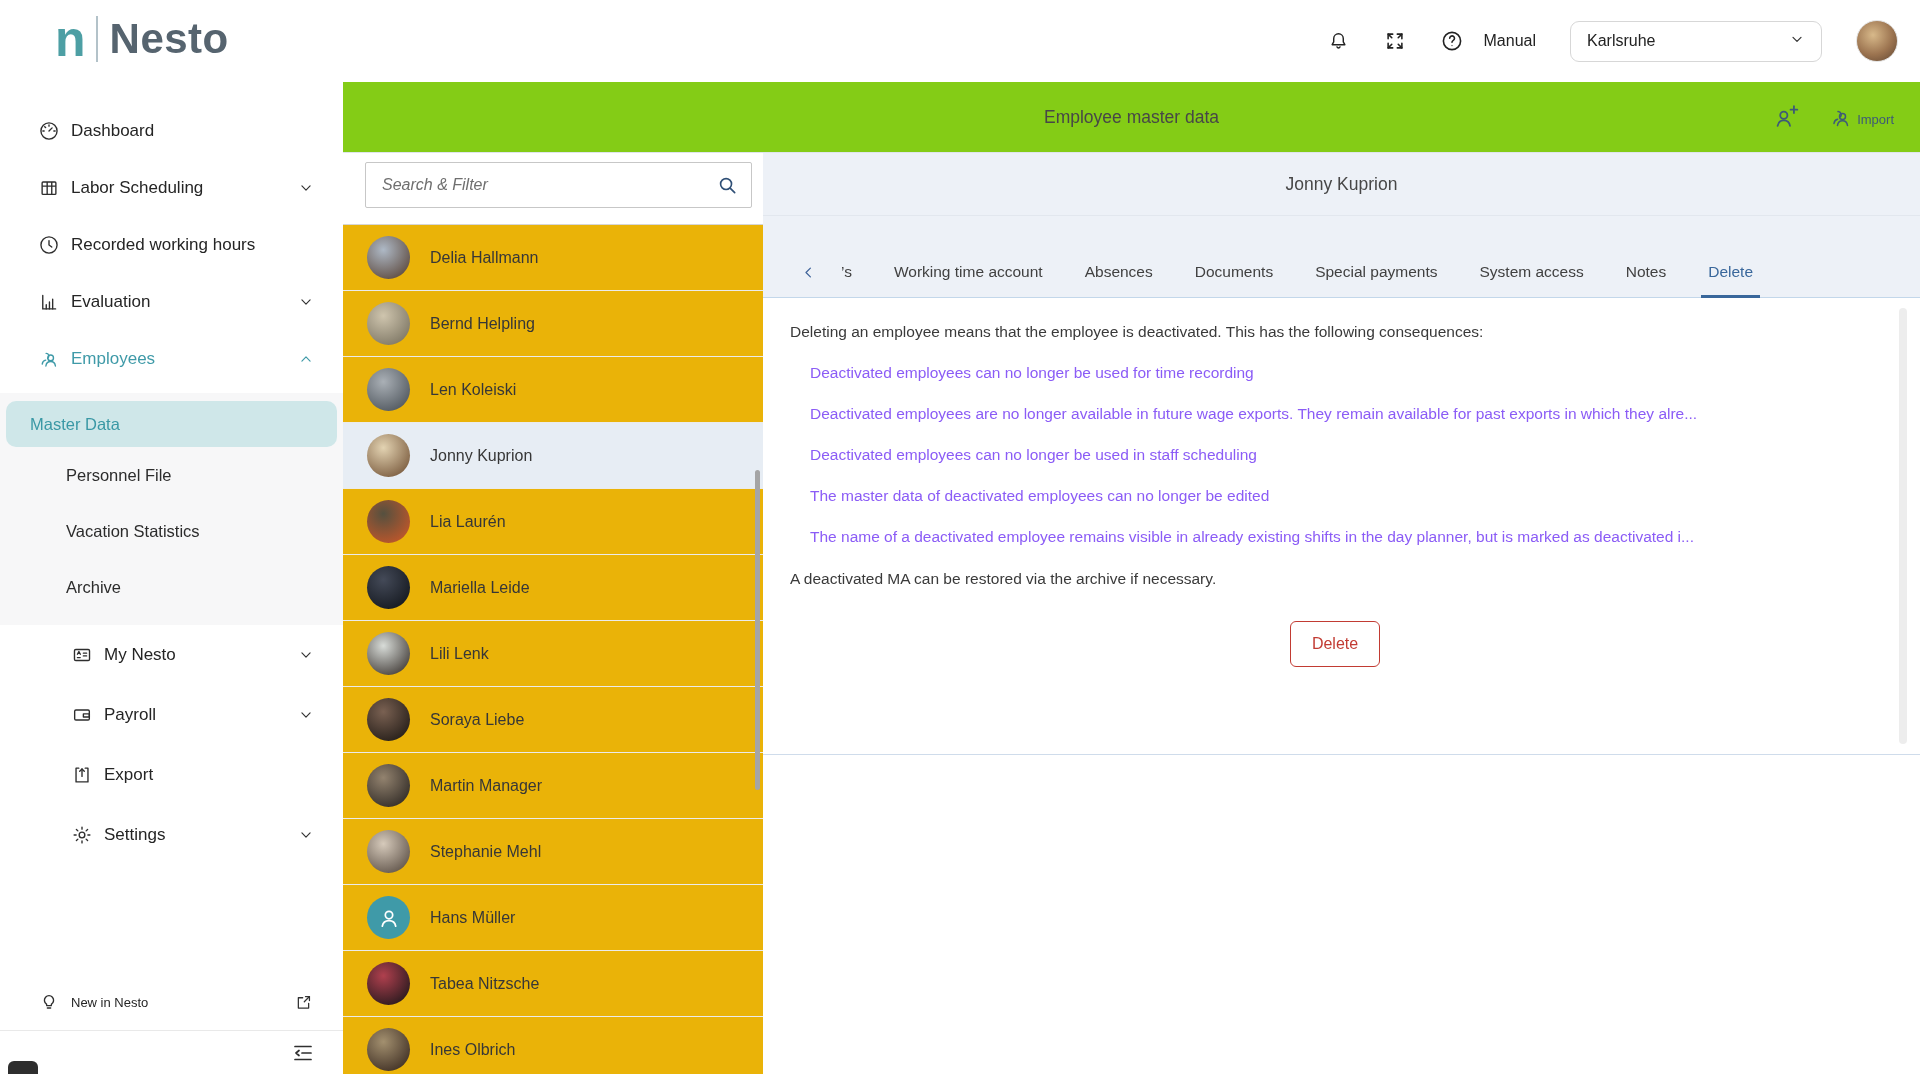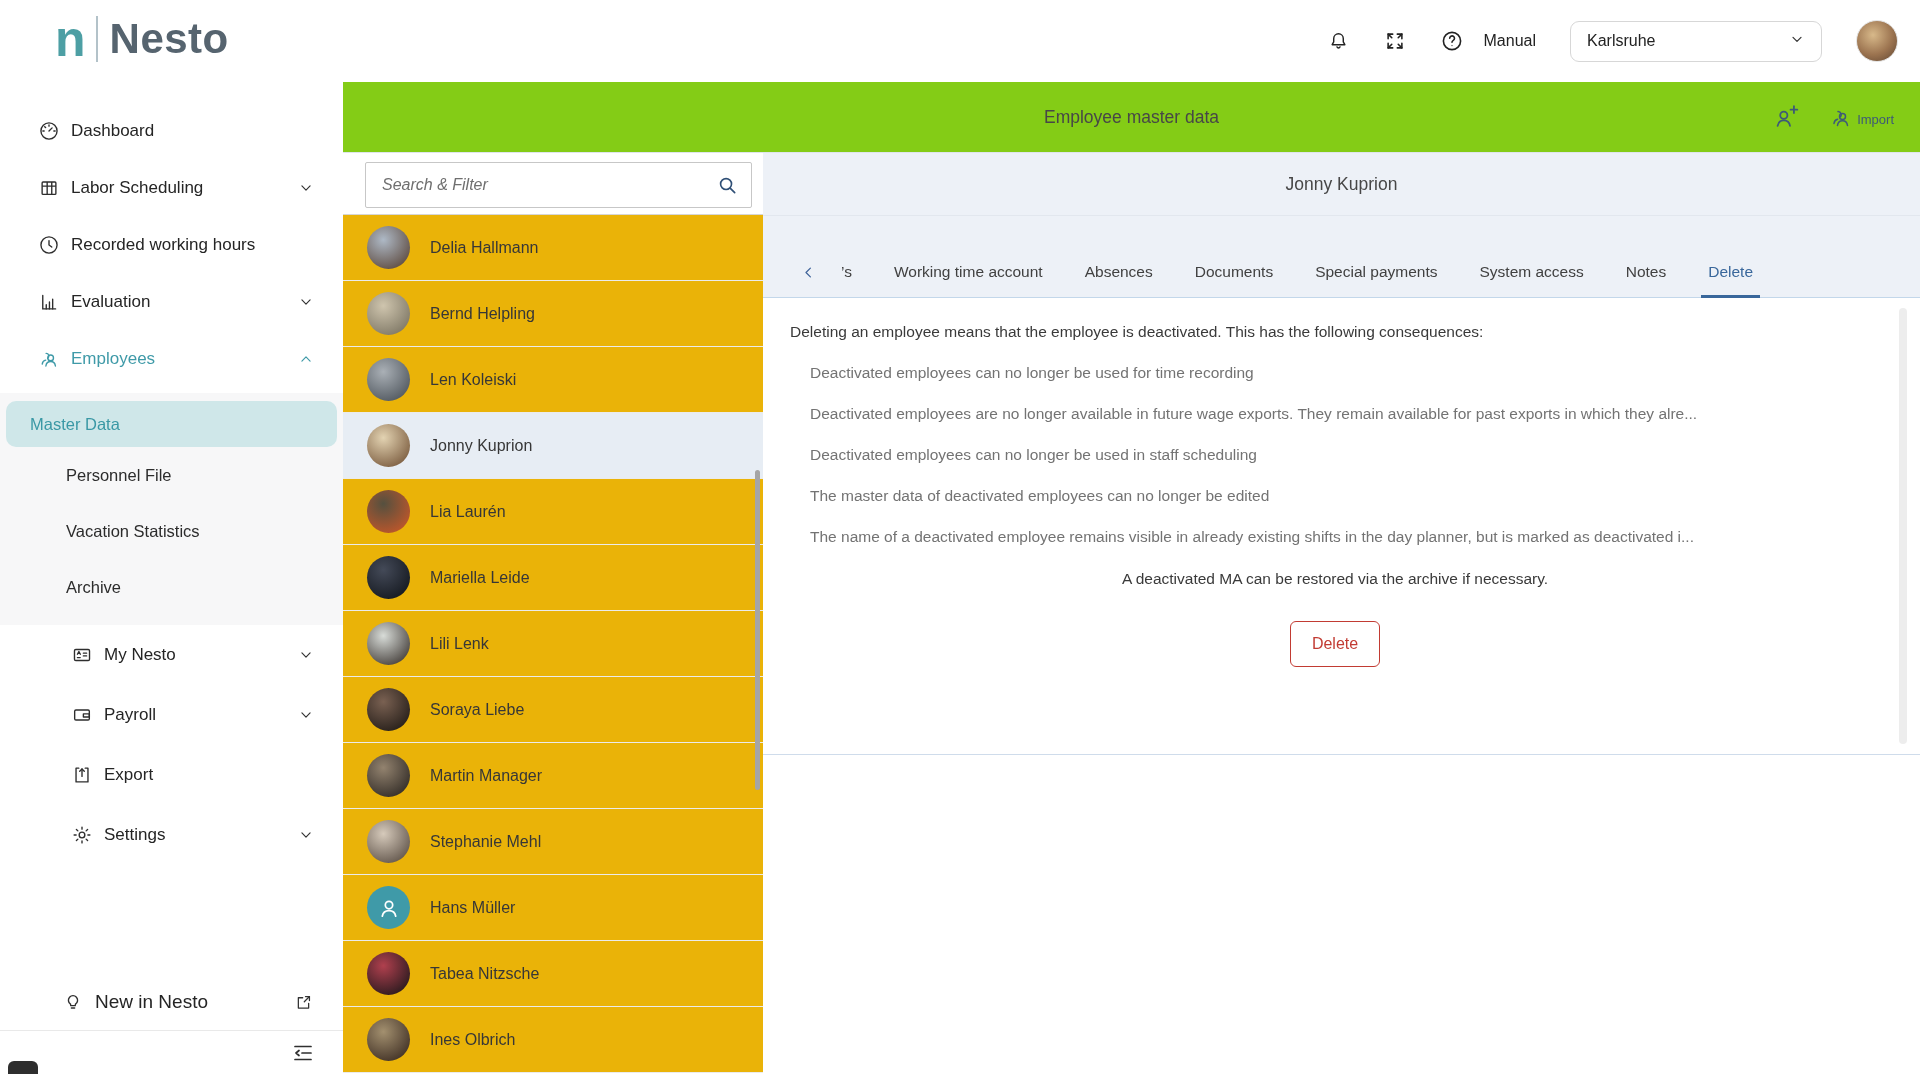--- a/index.html
+++ b/index.html
@@ -27,21 +27,21 @@
   .side-item .icn { width:22px; height:22px; margin-right:11px; color:#2e2e2e; flex:0 0 auto; }
   .side-item .icn svg { width:22px; height:22px; display:block; }
   .side-item .chev { position:absolute; right:30px; width:14px; height:14px; color:#333; }
   .side-item .chev svg { width:14px; height:14px; display:block; }
   .side-item.teal, .side-item.teal .icn, .side-item.teal .chev { color:#3f9aa8; }
   .side-item.lower { height:60px;margin-left:33px; }
   .submenu { background:#f7f7f8; margin-top:6px; padding:8px 0 10px; }
   .sub-item { height:56px; display:flex; align-items:center; padding-left:66px; font-size:16.5px; color:#2c2c2c; cursor:pointer; }
   .sub-item.active { height:46px; margin:0 6px; padding-left:24px; background:#cfe7e9; border-radius:10px; color:#3a98a5; }
   .sidebar-footer { position:absolute; left:0; right:0; bottom:0; }
-  .footer-item { position:relative; height:56px; display:flex; align-items:center; padding-left:38px; font-size:19px; color:#252525; cursor:pointer;margin-left:24px; }
+  .footer-item { position:relative; height:56px; display:flex; align-items:center; padding-left:38px; font-size:13px; color:#252525; cursor:pointer; }
   .footer-item .icn { width:22px; height:22px; margin-right:11px; color:#2e2e2e; }
   .footer-item .icn svg{ width:22px; height:22px; display:block; }
   .footer-item .ext { position:absolute; right:30px; width:19px; height:19px; color:#333; }
   .footer-item .ext svg{ width:19px; height:19px; display:block;}
   .collapse-row { height:44px; border-top:1px solid #e9e9e9; position:relative; }
   .collapse-btn { position:absolute; right:28px; top:10px; width:24px; height:24px; color:#2f2f2f; background:none; border:none; cursor:pointer; }
   .collapse-btn svg { width:24px; height:24px; display:block; }
   .corner-chip { position:absolute; left:8px; bottom:-9px; width:30px; height:22px; background:#2e2e2e; border-radius:6px; }
 
   
@@ -50,21 +50,21 @@
   .content-title { position:absolute; left:0; right:0; top:0; height:71px; display:flex; align-items:center; justify-content:center; font-size:17.5px; color:#474747; }
   .header-actions { position:absolute; right:26px; top:0; height:71px; display:flex; align-items:center; gap:30px; color:#3d5a78; }
   .action-btn { background:none; border:none; color:#3d5a78; cursor:pointer; display:flex; align-items:flex-end; gap:4px; font-family:inherit; }
   .action-btn svg { display:block; }
   .import-label { font-size:13px; color:#3d5a78; padding-bottom:3px; }
 
   .body-row { position:absolute; top:71px; left:0; right:0; bottom:0; display:flex; }
 
   
   .list-panel { position:relative; width:420px; flex:0 0 420px; background:#fff; }
-  .search-wrap { position:relative; height:62px; border-bottom:1px solid #d6d6d6; padding:9px 11px 0 22px; }
+  .search-wrap { position:relative; height:72px; border-bottom:1px solid #d6d6d6; padding:9px 11px 0 22px; }
   .search-box { position:relative; width:100%; height:46px; border:1px solid #c7c7c7; border-radius:2px; background:#fff; }
   .search-box input { width:100%; height:100%; border:none; outline:none; background:transparent; padding:0 44px 0 16px; font-size:16px; font-family:inherit; color:#333; }
   .search-box input::placeholder { font-style:italic; color:#6f6f6f; }
   .search-icon { position:absolute; right:12px; top:11px; width:23px; height:23px; color:#2f4f76; }
   .search-icon svg { width:23px; height:23px; display:block; }
   .emp-row { position:relative; height:66px; display:flex; align-items:center; padding-left:24px; border-bottom:1px solid #ebebeb; cursor:pointer; background:#eab308; }
   .emp-row.selected { background:#e7edf4; }
   .avatar { width:43px; height:43px; border-radius:50%; flex:0 0 auto; display:flex; align-items:center; justify-content:center; }
   .avatar svg { width:26px; height:26px; color:#fff; }
   .emp-name { margin-left:20px; font-size:16px; color:#373737; }
@@ -74,22 +74,22 @@
   .detail-panel { position:relative; flex:1 1 auto; background:#fff; }
   .name-bar { height:63px; background:#edf1f7; display:flex; align-items:center; justify-content:center; font-size:17.5px; color:#474747; border-bottom:1px solid #e2e7ee; }
   .tab-bar { position:relative; height:82px; background:#edf1f7; border-bottom:1px solid #c3d7ea; display:flex; align-items:stretch; padding-left:38px; }
   .tab-scroll-left { align-self:flex-end; padding:0 4px 17px 0; background:none; border:none; color:#3f639a; cursor:pointer; }
   .tab-scroll-left svg { width:15px; height:15px; display:block; }
   .tab { position:relative; display:flex; align-items:flex-end; padding:0 21px 16px; font-size:15.5px; color:#414141; cursor:pointer; white-space:nowrap; }
   .tab.active { color:#39679b; }
   .tab.active::after { content:""; position:absolute; left:14px; right:14px; bottom:-1px; height:3px; background:#39679b; }
   .tab-content { position:relative; height:457px; background:#fff; border-bottom:1px solid #cfdceb; padding:21px 40px 0 27px; }
   .intro-line { font-size:15.5px; color:#3a3a3a; line-height:26px; margin-bottom:15px; }
-  .c-line { font-size:15.5px; color:#737373; line-height:26px; margin:0 0 15px 20px; white-space:nowrap; overflow:hidden; }
-  .footer-line { font-size:15.5px; color:#3a3a3a; line-height:26px; margin-top:16px;text-align:center; }
+  .c-line { font-size:15.5px; color:#8b5cf6; line-height:26px; margin:0 0 15px 20px; white-space:nowrap; overflow:hidden; }
+  .footer-line { font-size:15.5px; color:#3a3a3a; line-height:26px; margin-top:16px; }
   .delete-btn { display:block; margin:29px auto 0; padding:13px 21px; font-size:16px; font-family:inherit; color:#c23b33; background:#fff; border:1px solid #c23b33; border-radius:6px; cursor:pointer; }
   .detail-scroll-track { position:absolute; right:13px; top:10px; bottom:10px; width:8px; background:#ededed; border-radius:4px; }
 </style>
 </head>
 <body>
 
 <div class="app">
 
   <header class="topbar">
     <div class="logo">

